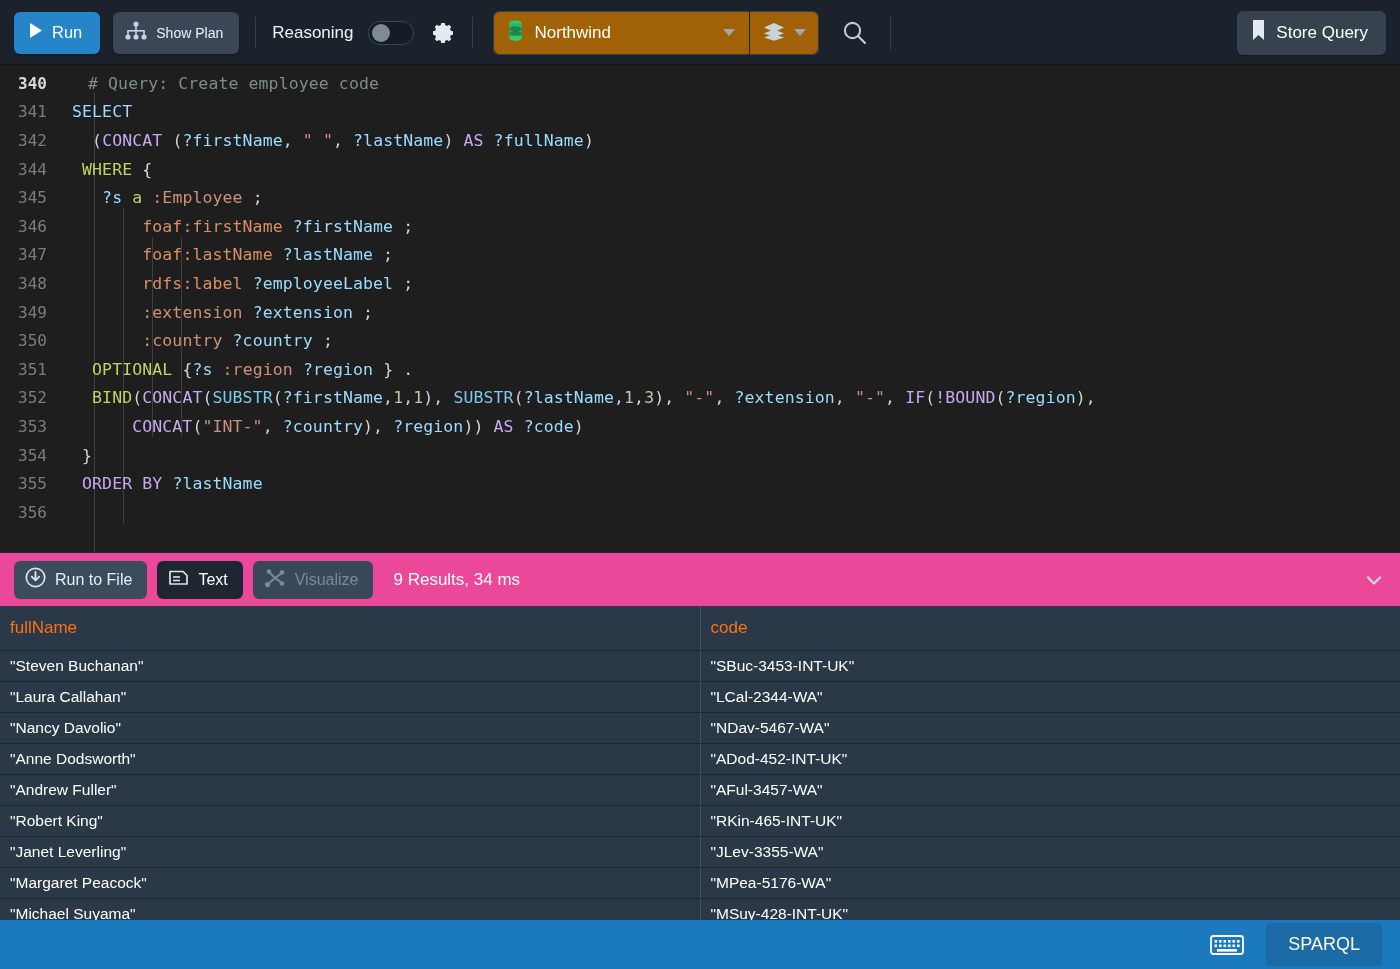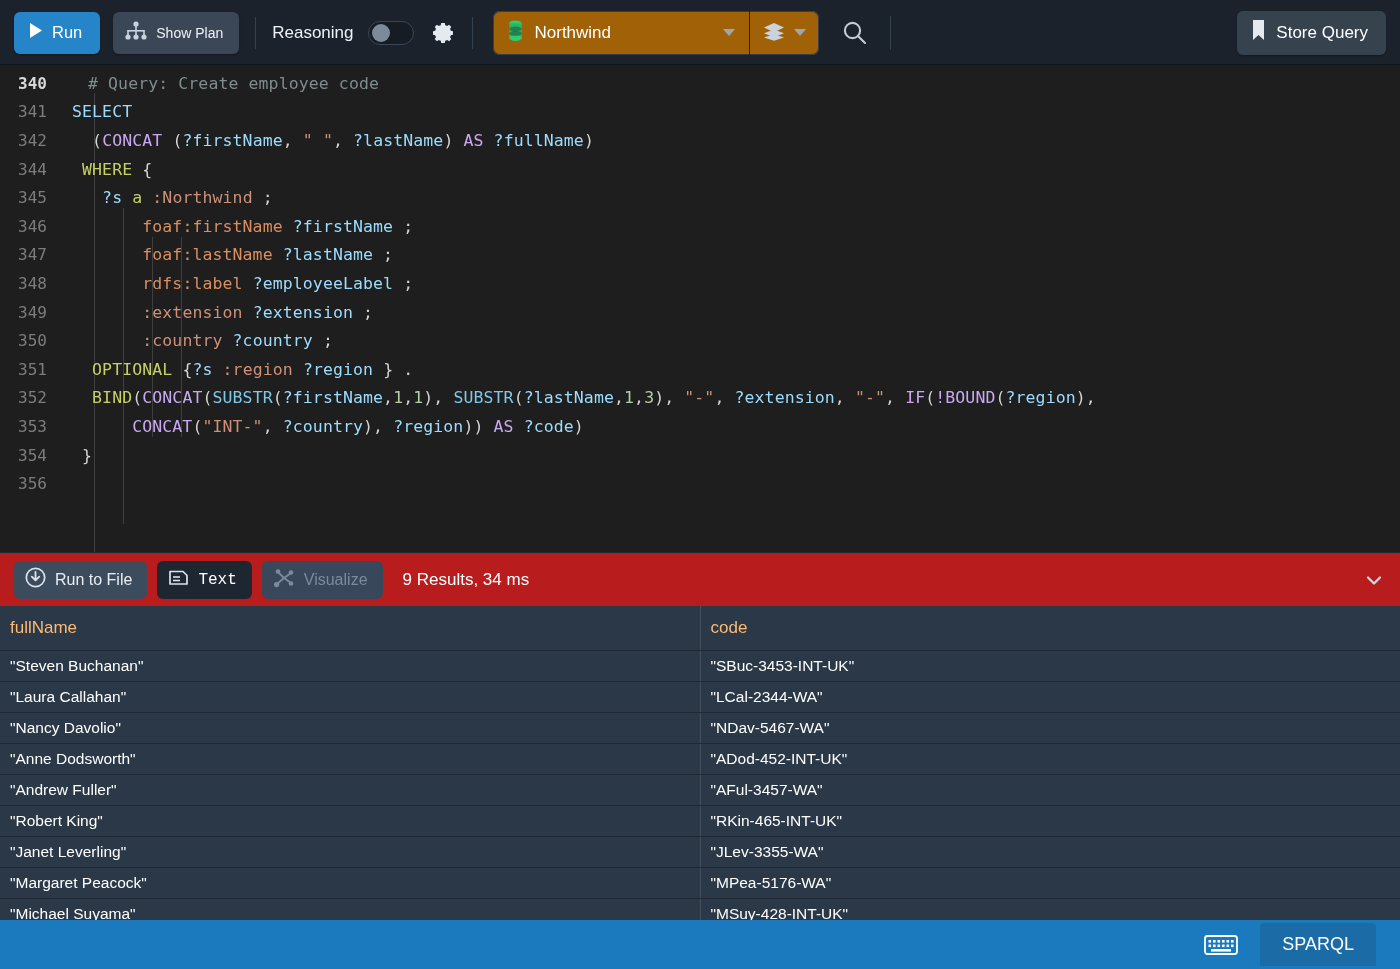--- a/index.html
+++ b/index.html
@@ -158,47 +158,47 @@
   .loc{ color: #ce9178; }            
   .str{ color: #ce9178; }            
   .num{ color: #b5cea8; }            
   .cmt{ color: #7f8c8d; margin-left: 16px; }            
   .pn { color: #d4d4d4; }            
   .as { color: #c9a8f0; }            
 
   
   .results-bar {
     height: 54px;
-    background: #b91c1c;
+    background: #ec4899;
     display: flex;
     align-items: center;
     padding: 0 14px;
     border-top: 1px solid #1f2936;
   }
   .rbtn {
     display: flex; align-items: center; gap: 9px;
     height: 38px; padding: 0 15px 0 11px;
     border-radius: 6px; font-size: 16px;
     color: #e8eef4; cursor: pointer;
     background: #3d4c5d;
   }
-  .rbtn.active { background: #1d2631; color: #ffffff; font-family: Liberation Mono, monospace; }
+  .rbtn.active { background: #1d2631; color: #ffffff; }
   .rbtn.disabled { background: #38485a; color: #7b8b9b; cursor: default; }
   .rbtn + .rbtn { margin-left: 10px; }
   .results-meta {
     color: #ffffff; font-size: 17px; margin-left: 20px;
   }
   .chev-down { margin-left: auto; cursor: pointer; display:flex; }
 
   
   .table-wrap { background: #2b3847; height: 320px; overflow: hidden; }
   table { width: 100%; border-collapse: collapse; table-layout: fixed; }
   th {
     text-align: left;
-    color: #fdba74;
+    color: #f97316;
     font-weight: normal;
     font-size: 17px;
     padding: 12px 10px 12px 10px;
     background: #2b3847;
     border-bottom: 1px solid #1f2936;
   }
   th.c1 { width: 700px; border-right: 1px solid #44525f; }
   td {
     color: #ffffff;
     font-size: 15.5px;
@@ -208,21 +208,21 @@
     white-space: nowrap; overflow: hidden; text-overflow: ellipsis;
   }
   td.c1 { border-right: 1px solid #44525f; }
 
   
   .statusbar {
     position: absolute; left: 0; right: 0; bottom: 0;
     height: 49px;
     background: #1b79bd;
     display: flex; align-items: center; justify-content: flex-end;
-    padding-right: 24px;
+    padding-right: 18px;
     gap: 0;
   }
   .kbd-ico { padding: 0 22px; display:flex; align-items:center; cursor: pointer; }
   .sparql-badge {
     background: #1a6ba6;
     color: #ffffff;
     font-size: 18px;
     padding: 11px 22px;
     border-radius: 4px 4px 0 0;
     cursor: pointer;
@@ -346,21 +346,21 @@
     <div class="code-line">
       <span class="lineno">342</span>
       <span class="code-txt">  <span class="pn">(</span><span class="kp">CONCAT</span> <span class="pn">(</span><span class="var">?firstName</span><span class="pn">,</span> <span class="str">" "</span><span class="pn">,</span> <span class="var">?lastName</span><span class="pn">)</span> <span class="as">AS</span> <span class="var">?fullName</span><span class="pn">)</span></span>
     </div>
     <div class="code-line">
       <span class="lineno">344</span>
       <span class="code-txt"> <span class="k">WHERE</span> <span class="pn">{</span></span>
     </div>
     <div class="code-line">
       <span class="lineno">345</span>
-      <span class="code-txt">   <span class="var">?s</span> <span class="k">a</span> <span class="loc">:Northwind</span> <span class="pn">;</span></span>
+      <span class="code-txt">   <span class="var">?s</span> <span class="k">a</span> <span class="loc">:Employee</span> <span class="pn">;</span></span>
     </div>
     <div class="code-line">
       <span class="lineno">346</span>
       <span class="code-txt">       <span class="pfx">foaf:firstName</span> <span class="var">?firstName</span> <span class="pn">;</span></span>
     </div>
     <div class="code-line">
       <span class="lineno">347</span>
       <span class="code-txt">       <span class="pfx">foaf:lastName</span> <span class="var">?lastName</span> <span class="pn">;</span></span>
     </div>
     <div class="code-line">
@@ -383,20 +383,24 @@
       <span class="lineno">352</span>
       <span class="code-txt">  <span class="k">BIND</span><span class="pn">(</span><span class="kp">CONCAT</span><span class="pn">(</span><span class="fn">SUBSTR</span><span class="pn">(</span><span class="var">?firstName</span><span class="pn">,</span><span class="num">1</span><span class="pn">,</span><span class="num">1</span><span class="pn">),</span> <span class="fn">SUBSTR</span><span class="pn">(</span><span class="var">?lastName</span><span class="pn">,</span><span class="num">1</span><span class="pn">,</span><span class="num">3</span><span class="pn">),</span> <span class="str">"-"</span><span class="pn">,</span> <span class="var">?extension</span><span class="pn">,</span> <span class="str">"-"</span><span class="pn">,</span> <span class="kp">IF</span><span class="pn">(</span><span class="kp">!BOUND</span><span class="pn">(</span><span class="var">?region</span><span class="pn">),</span></span>
     </div>
     <div class="code-line">
       <span class="lineno">353</span>
       <span class="code-txt">      <span class="kp">CONCAT</span><span class="pn">(</span><span class="str">"INT-"</span><span class="pn">,</span> <span class="var">?country</span><span class="pn">),</span> <span class="var">?region</span><span class="pn">))</span> <span class="as">AS</span> <span class="var">?code</span><span class="pn">)</span></span>
     </div>
     <div class="code-line">
       <span class="lineno">354</span>
       <span class="code-txt"> <span class="pn">}</span></span>
+    </div>
+    <div class="code-line">
+      <span class="lineno">355</span>
+      <span class="code-txt"> <span class="kp">ORDER BY</span> <span class="var">?lastName</span></span>
     </div>
     <div class="code-line">
       <span class="lineno">356</span>
       <span class="code-txt"></span>
     </div>
   </div>
 
   <div class="results-bar">
     <div class="rbtn">
       <span>

